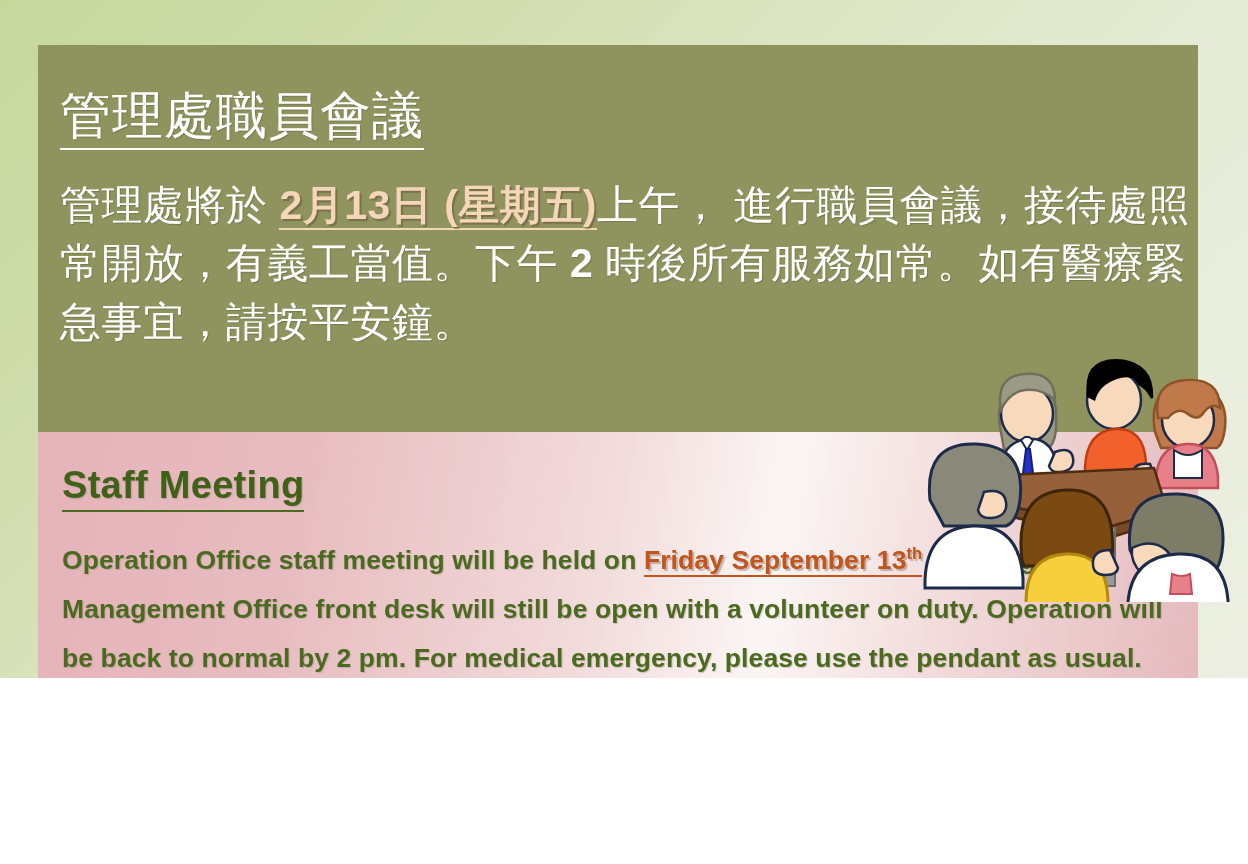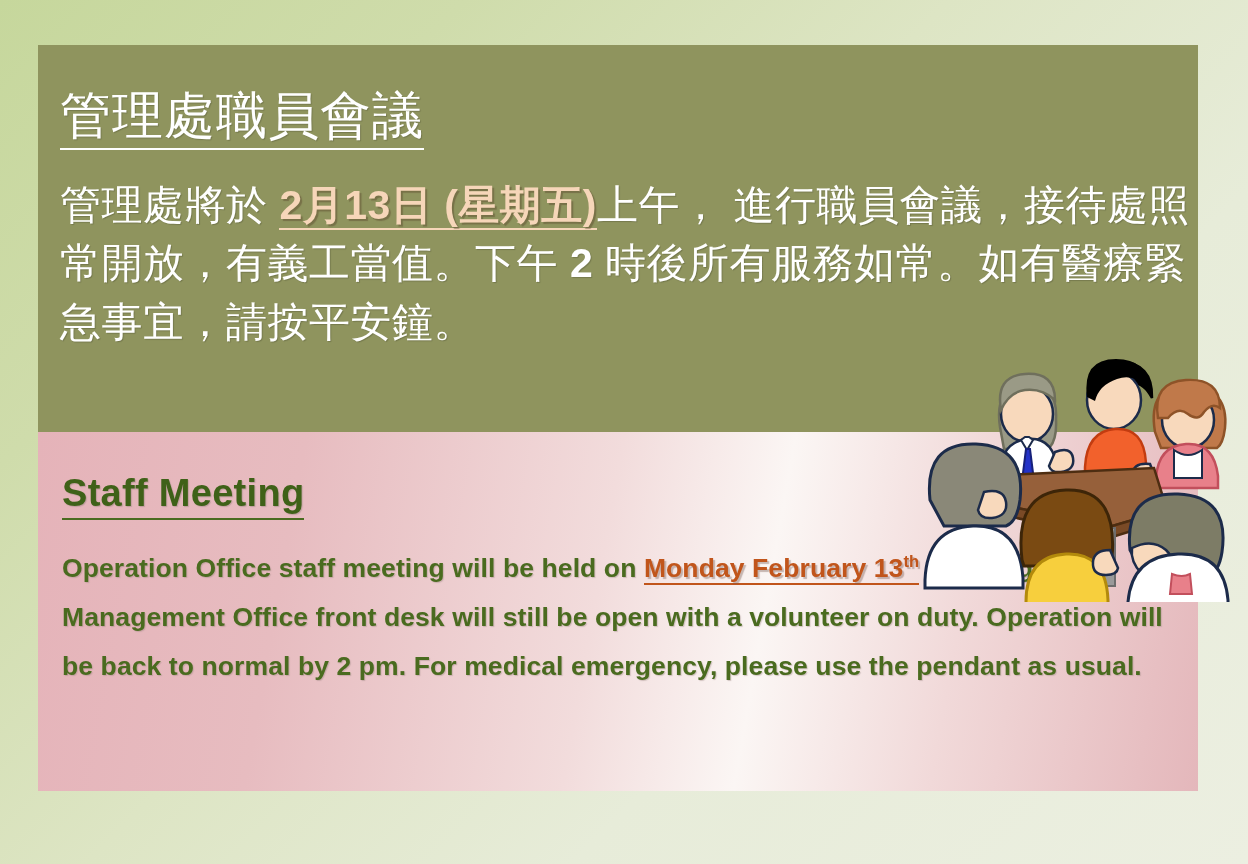--- a/index.html
+++ b/index.html
@@ -9,21 +9,21 @@
   body {
     width: 1248px;
     height: 864px;
     overflow: hidden;
     font-family: "Liberation Sans", sans-serif;
   }
 
   #slide {
     position: relative;
     width: 1248px;
-    height: 864px;
+    height: 678px;
     background: linear-gradient(135deg, #c6d79c 0%, #cfdcab 22%, #dde5c4 45%, #e7ecd9 68%, #ecefe1 100%);
     overflow: hidden;
   }
 
   
   #green-panel {
     position: absolute;
     left: 38px;
     top: 45px;
     width: 1160px;
@@ -86,21 +86,21 @@
     padding: 28px 0 0 24px;
   }
 
   #en-title {
     color: #3f6118;
     font-size: 38px;
     font-weight: 700;
     display: inline-block;
     border-bottom: 2px solid #4a6b20;
     padding-bottom: 3px;
-    margin: 12px 0 24px 0;
+    margin: 4px 0 24px 0;
     letter-spacing: 0.3px;
     text-shadow: 1px 1px 1px rgba(120,110,100,0.35);
   }
 
   #en-body {
     color: #4a6b1f;
     font-size: 26.5px;
     font-weight: 700;
     line-height: 1.84;
     letter-spacing: 0.1px;
@@ -142,21 +142,21 @@
       <span>管理處將於 </span><span class="zh-date">2月13日 (星期五)</span><span>上午， 進行職員會議，接待處照常開放，有義工當值。下午 </span><span class="zh-bold">2</span><span> 時後所有服務如常。如有醫療緊急事宜，請按平安鐘。</span>
     </div>
 
   </div>
 
   <div id="pink-panel">
 
     <h2 id="en-title">Staff Meeting</h2>
 
     <div id="en-body">
-      <span>Operation Office staff meeting will be held on </span><span class="en-date"><span>Monday February 13</span><sup>th</sup></span><span> morning.  The Management Office front desk will still be open with a volunteer on duty.  Operation will be back to normal by 2 pm.  For medical emergency,  please use the pendant as usual.</span>
+      <span>Operation Office staff meeting will be held on </span><span class="en-date"><span>Friday September 13</span><sup>th</sup></span><span> morning.  The Management Office front desk will still be open with a volunteer on duty.  Operation will be back to normal by 2 pm.  For medical emergency,  please use the pendant as usual.</span>
     </div>
 
   </div>
 
   <div id="clipart">
     <svg viewBox="0 0 318 250" width="318" height="250" xmlns="http://www.w3.org/2000/svg">
 
       <g>
         <path d="M78 75 q-6 -40 25 -42 q33 -2 31 34 q1 20 -6 28 l-46 2 z" fill="#9a9a86" stroke="#6f6f5c" stroke-width="2.5"></path>
         <ellipse cx="105" cy="62" rx="26" ry="28" fill="#f8d9bc" stroke="#1c2b4a" stroke-width="2.5"></ellipse>

